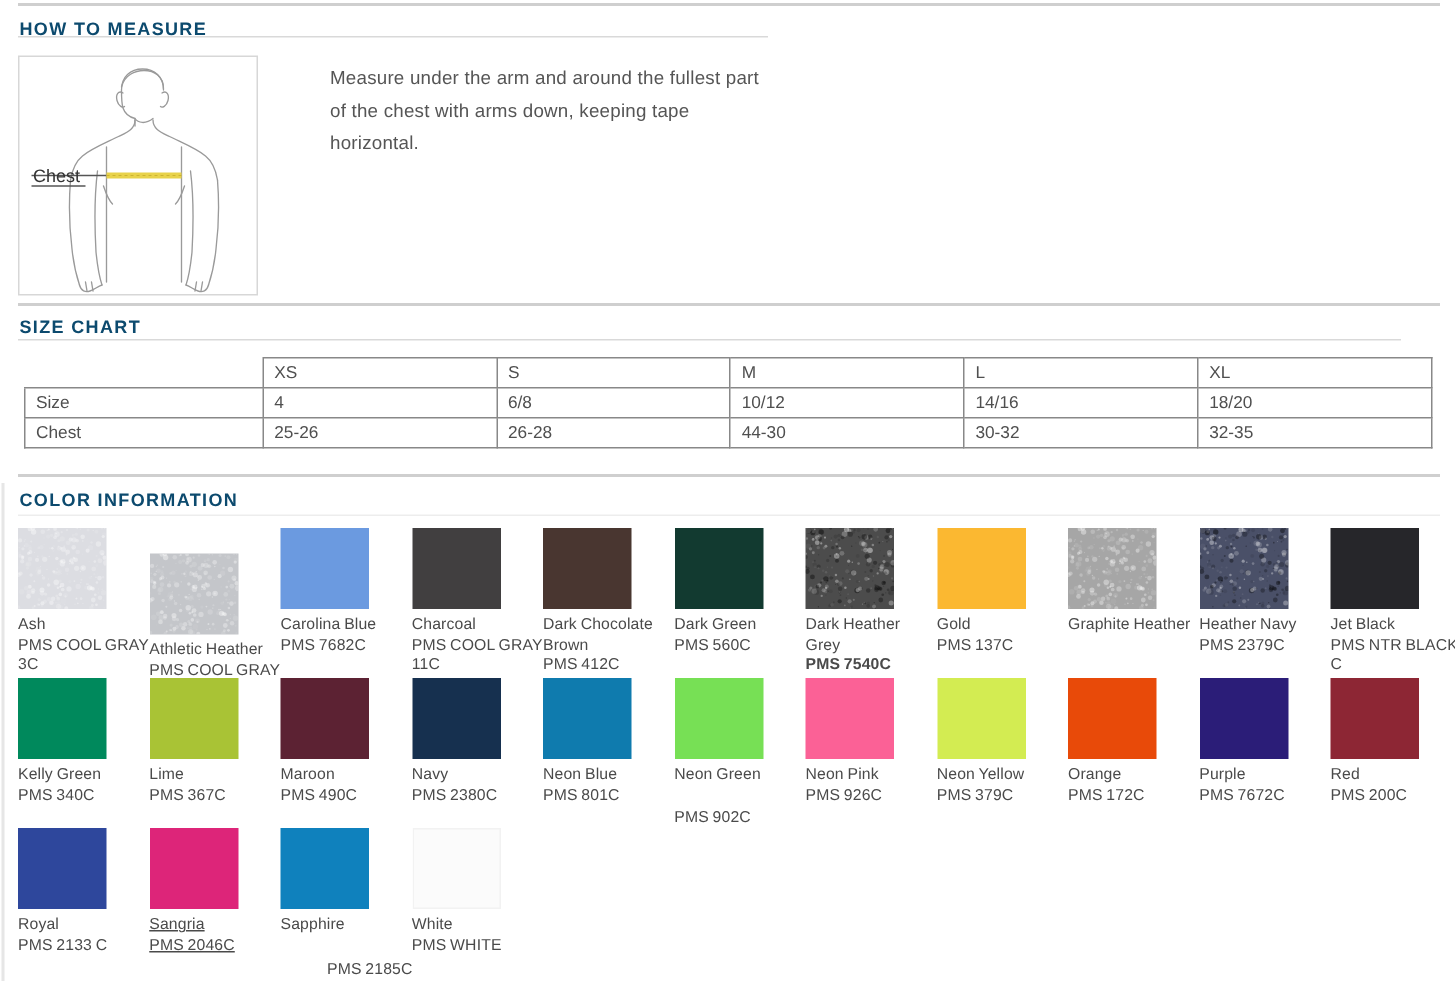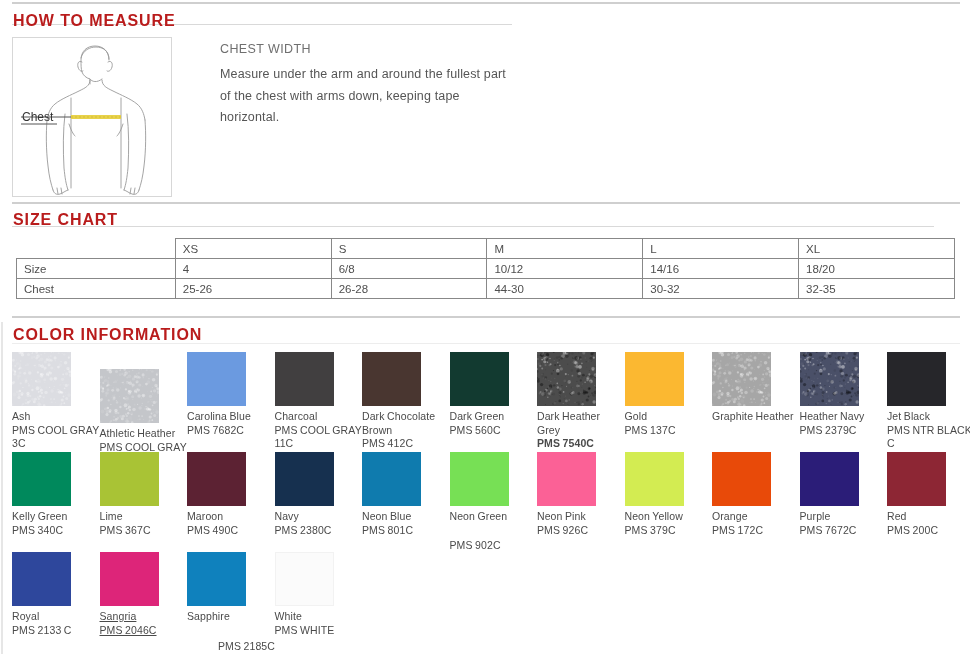--- a/index.html
+++ b/index.html
@@ -43,24 +43,24 @@
     width: 948px; height: 1px; background: #ededed;
   }
   .left-edge {
     position: absolute; left: 1px; top: 322px;
     width: 2px; height: 332px; background: #e6e6e6;
   }
 
   
   .section-title {
     position: absolute;
-    font-size: 16px;
+    font-size: 12px;
     font-weight: bold;
     letter-spacing: 0.9px;
-    color: #b91c1c;
+    color: #0c4a6e;
     white-space: nowrap;
   }
   #title-how  { left: 13px; top: 12px; }
   #title-size { left: 13px; top: 211px; }
   #title-color{ left: 13px; top: 326px; }
 
   
   .measure-box {
     position: absolute; left: 12px; top: 37px;
     width: 160px; height: 160px;
@@ -191,21 +191,20 @@
       <line x1="8" y1="79" x2="58" y2="79" stroke="#555" stroke-width="1"></line>
       <line x1="8" y1="86" x2="44" y2="86" stroke="#555" stroke-width="1"></line>
 
       <line x1="58" y1="79" x2="108" y2="79" stroke="#e8d24a" stroke-width="4"></line>
       <line x1="58" y1="79" x2="108" y2="79" stroke="#c8b02f" stroke-width="0.6" stroke-dasharray="2 2"></line>
       <text x="9" y="83" font-family="Liberation Sans, sans-serif" font-size="12" fill="#333">Chest</text>
     </svg>
   </div>
 
   <div class="measure-text">
-    <div class="measure-heading">CHEST WIDTH</div>
     <div class="measure-line">Measure under the arm and around the fullest part</div>
     <div class="measure-line">of the chest with arms down, keeping tape</div>
     <div class="measure-line">horizontal.</div>
   </div>
 
   <div class="section-title" id="title-size">SIZE CHART</div>
 
   <table class="size-table">
     <thead>
       <tr>

